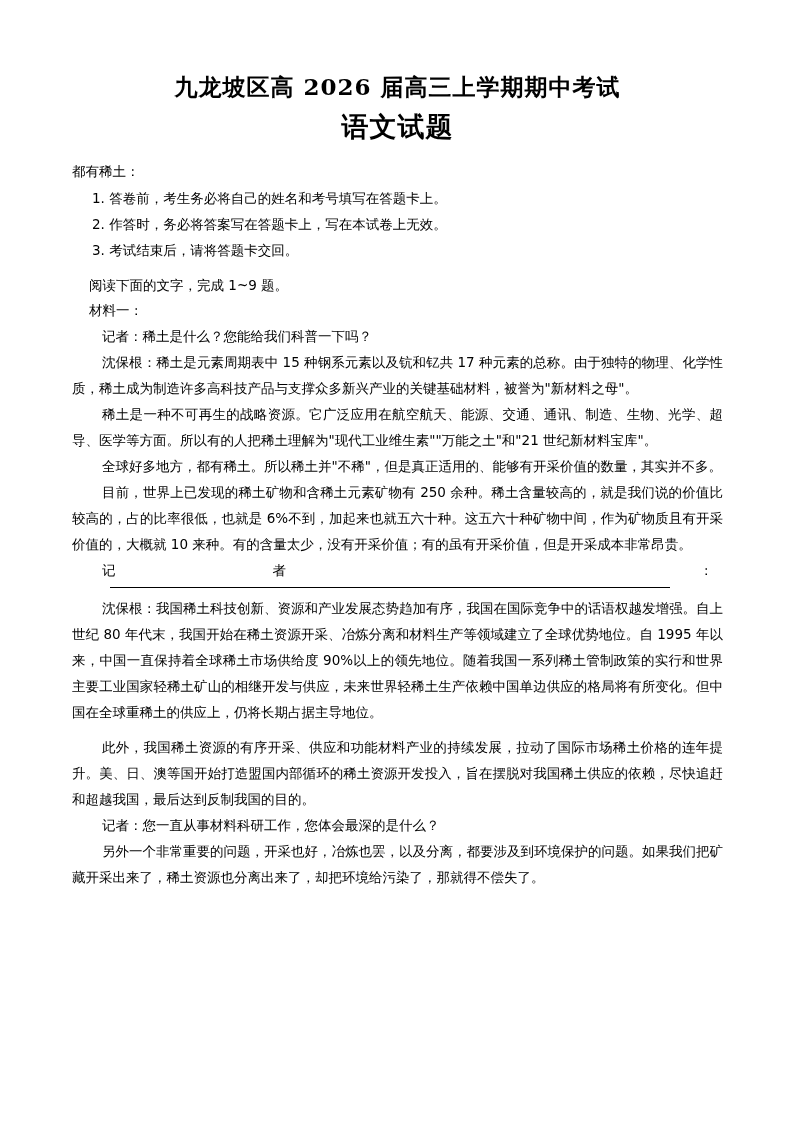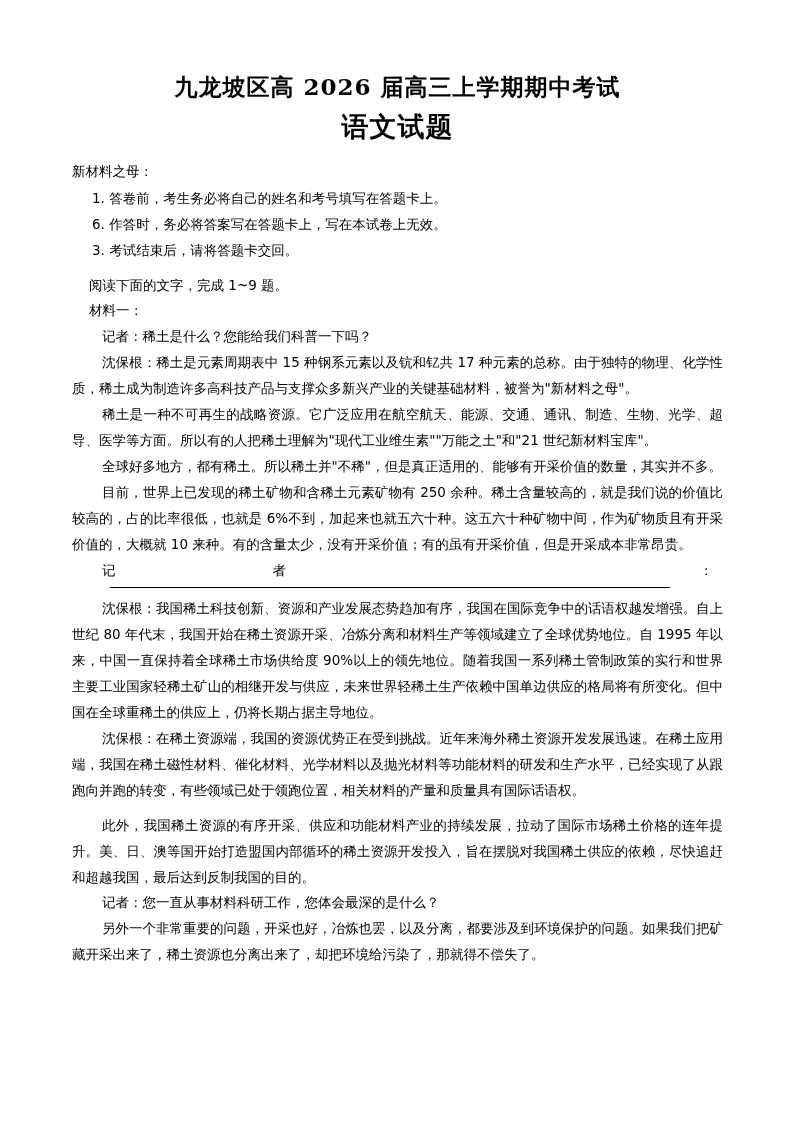--- a/index.html
+++ b/index.html
@@ -81,23 +81,23 @@
   }
 </style>
 </head>
 <body>
 
 <div class="page">
 
   <h1 class="title-main">九龙坡区高 2026 届高三上学期期中考试</h1>
   <h2 class="title-sub">语文试题</h2>
 
-  <p class="notice-head">新材料之母：</p>
+  <p class="notice-head">都有稀土：</p>
   <p class="notice-item">1. 答卷前，考生务必将自己的姓名和考号填写在答题卡上。</p>
-  <p class="notice-item">6. 作答时，务必将答案写在答题卡上，写在本试卷上无效。</p>
+  <p class="notice-item">2. 作答时，务必将答案写在答题卡上，写在本试卷上无效。</p>
   <p class="notice-item">3. 考试结束后，请将答题卡交回。</p>
 
   <div class="spacer-sm"></div>
 
   <p class="para indent1">阅读下面的文字，完成 1~9 题。</p>
   <p class="para indent1 bold">材料一：</p>
 
   <p class="para indent2">记者：稀土是什么？您能给我们科普一下吗？</p>
   <p class="para indent2">沈保根：稀土是元素周期表中 15 种钢系元素以及钪和钇共 17 种元素的总称。由于独特的物理、化学性质，稀土成为制造许多高科技产品与支撑众多新兴产业的关键基础材料，被誉为"新材料之母"。</p>
   <p class="para indent2">稀土是一种不可再生的战略资源。它广泛应用在航空航天、能源、交通、通讯、制造、生物、光学、超导、医学等方面。所以有的人把稀土理解为"现代工业维生素""万能之土"和"21 世纪新材料宝库"。</p>
@@ -105,21 +105,20 @@
   <p class="para indent2">目前，世界上已发现的稀土矿物和含稀土元素矿物有 250 余种。稀土含量较高的，就是我们说的价值比较高的，占的比率很低，也就是 6%不到，加起来也就五六十种。这五六十种矿物中间，作为矿物质且有开采价值的，大概就 10 来种。有的含量太少，没有开采价值；有的虽有开采价值，但是开采成本非常昂贵。</p>
 
   <div class="q-row">
     <span class="q-a">记</span>
     <span class="q-b">者</span>
     <span class="q-c">：</span>
   </div>
   <hr class="rule">
 
   <p class="para indent2">沈保根：我国稀土科技创新、资源和产业发展态势趋加有序，我国在国际竞争中的话语权越发增强。自上世纪 80 年代末，我国开始在稀土资源开采、冶炼分离和材料生产等领域建立了全球优势地位。自 1995 年以来，中国一直保持着全球稀土市场供给度 90%以上的领先地位。随着我国一系列稀土管制政策的实行和世界主要工业国家轻稀土矿山的相继开发与供应，未来世界轻稀土生产依赖中国单边供应的格局将有所变化。但中国在全球重稀土的供应上，仍将长期占据主导地位。</p>
-  <p class="para indent2">沈保根：在稀土资源端，我国的资源优势正在受到挑战。近年来海外稀土资源开发发展迅速。在稀土应用端，我国在稀土磁性材料、催化材料、光学材料以及抛光材料等功能材料的研发和生产水平，已经实现了从跟跑向并跑的转变，有些领域已处于领跑位置，相关材料的产量和质量具有国际话语权。</p>
 
   <div class="spacer-sm"></div>
 
   <p class="para indent2">此外，我国稀土资源的有序开采、供应和功能材料产业的持续发展，拉动了国际市场稀土价格的连年提升。美、日、澳等国开始打造盟国内部循环的稀土资源开发投入，旨在摆脱对我国稀土供应的依赖，尽快追赶和超越我国，最后达到反制我国的目的。</p>
   <p class="para indent2">记者：您一直从事材料科研工作，您体会最深的是什么？</p>
   <p class="para indent2">另外一个非常重要的问题，开采也好，冶炼也罢，以及分离，都要涉及到环境保护的问题。如果我们把矿藏开采出来了，稀土资源也分离出来了，却把环境给污染了，那就得不偿失了。</p>
 
 </div>
 
 </body></html>

